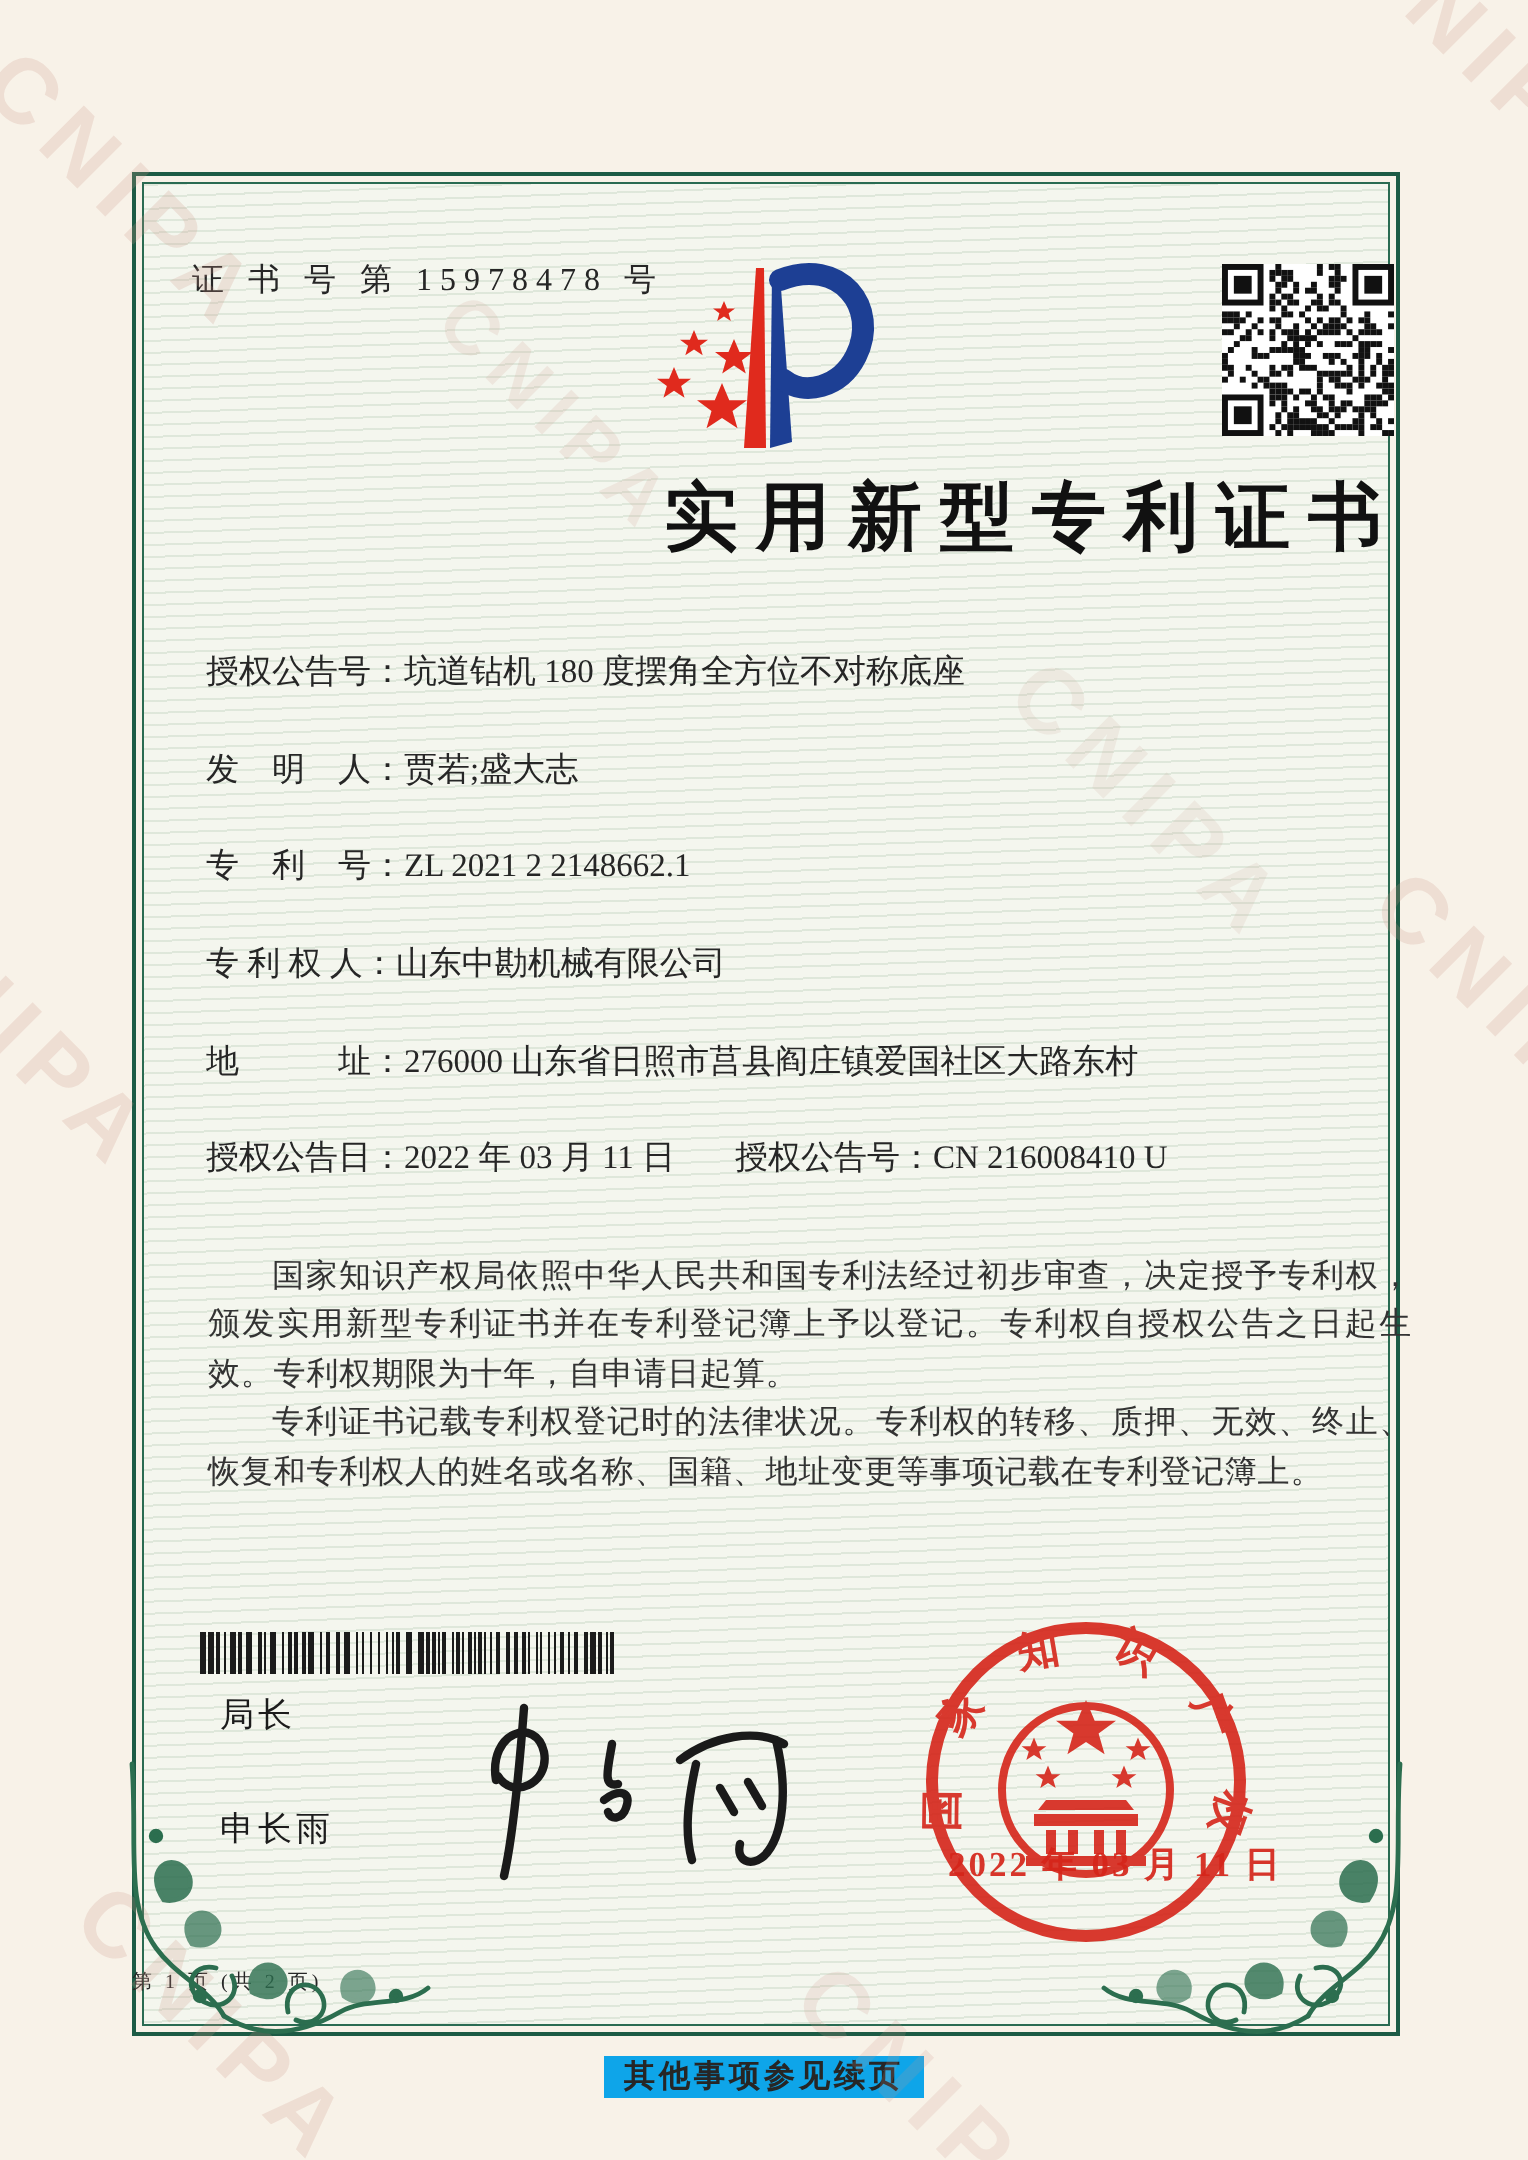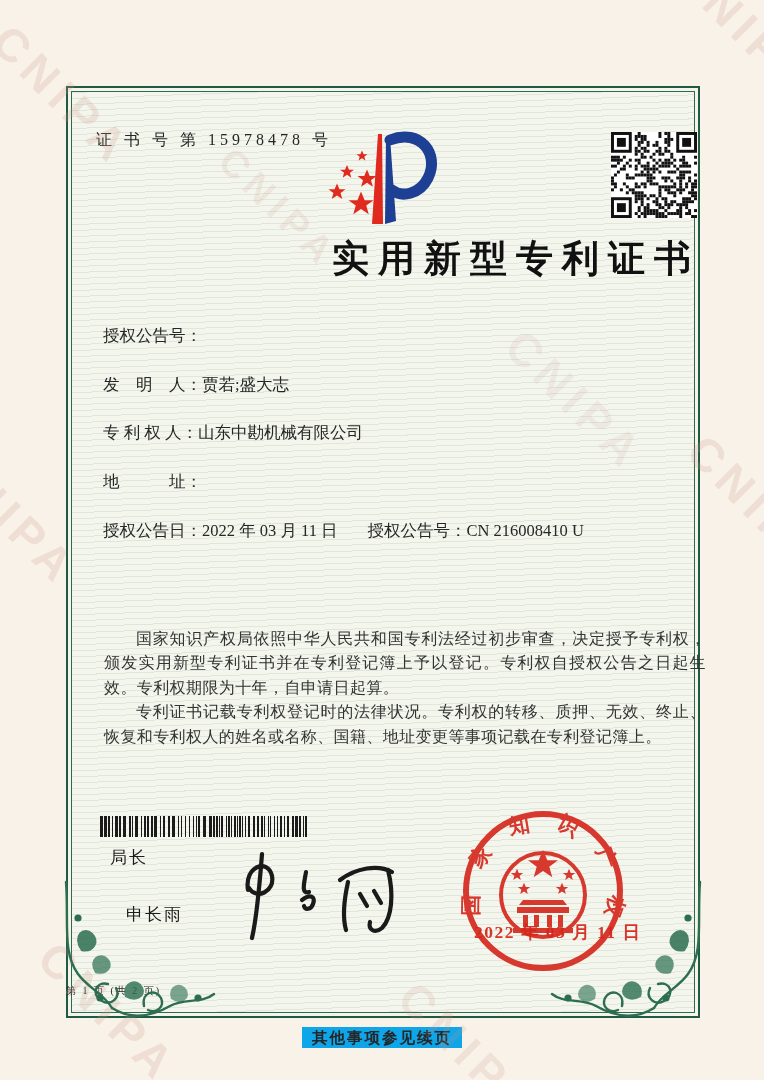--- a/index.html
+++ b/index.html
@@ -35,21 +35,21 @@
   .field-row{height:48.6px;display:flex;align-items:center;font-size:16.5px;}
   .field-row .lbl{white-space:pre;}
   .field-row .val{white-space:pre;}
   .pair2{margin-left:30px;}
   .paras{left:104px;top:627px;width:602px;font-size:16px;line-height:24.4px;
     text-align:justify;color:#333;}
   .paras p{margin:0;text-indent:2em;letter-spacing:0.4px;}
   .barcode{left:100px;top:816px;width:208px;height:21px;}
   .signer-title{left:110px;top:846px;font-family:"Liberation Sans","DejaVu Sans",sans-serif;
     font-size:17px;letter-spacing:2px;color:#1c1c1c;}
-  .signer-name{left:126px;top:903px;font-family:Liberation Serif, serif;
+  .signer-name{left:110px;top:903px;font-family:Liberation Serif, serif;
     font-size:17px;letter-spacing:2px;color:#1c1c1c;}
   .signature{left:222px;top:838px;}
   .seal{left:453px;top:801px;z-index:2;}
   .seal-date{left:474px;top:920px;font-size:17.5px;letter-spacing:1.5px;
     color:#d5251a;opacity:.92;z-index:3;font-weight:bold;white-space:pre;}
   .page-num{left:66px;top:984px;width:634px;text-align:left;font-size:10px;letter-spacing:2px;}
   .footer-note{left:0;top:1028px;width:764px;text-align:center;font-size:15.5px;letter-spacing:2px;}
   .footer-note span{background:#0ea5e9;padding:2px 10px;font-weight:bold;}
   .wm{
     position:absolute;z-index:3;pointer-events:none;
@@ -401,31 +401,37 @@
       <rect x="0" y="22" width="7" height="7" fill="#111"></rect>
       <rect x="1" y="23" width="5" height="5" fill="#fff"></rect>
       <rect x="2" y="24" width="3" height="3" fill="#111"></rect>
     </svg>
 
   <div class="abs content title">实用新型专利证书</div>
 
   <div class="abs content fields">
     <div class="field-row">
       <span class="lbl">授权公告号：</span>
+      <span class="val">坑道钻机 180 度摆角全方位不对称底座</span>
     </div>
     <div class="field-row">
       <span class="lbl">发　明　人：</span>
       <span class="val">贾若;盛大志</span>
+    </div>
+    <div class="field-row">
+      <span class="lbl">专　利　号：</span>
+      <span class="val">ZL 2021 2 2148662.1</span>
     </div>
     <div class="field-row">
       <span class="lbl">专 利 权 人：</span>
       <span class="val">山东中勘机械有限公司</span>
     </div>
     <div class="field-row">
       <span class="lbl">地　　　址：</span>
+      <span class="val">276000 山东省日照市莒县阎庄镇爱国社区大路东村</span>
     </div>
     <div class="field-row">
       <span class="lbl">授权公告日：</span>
       <span class="val">2022 年 03 月 11 日</span>
       <span class="lbl pair2">授权公告号：</span>
       <span class="val">CN 216008410 U</span>
     </div>
   </div>
 
   <div class="abs content paras">

